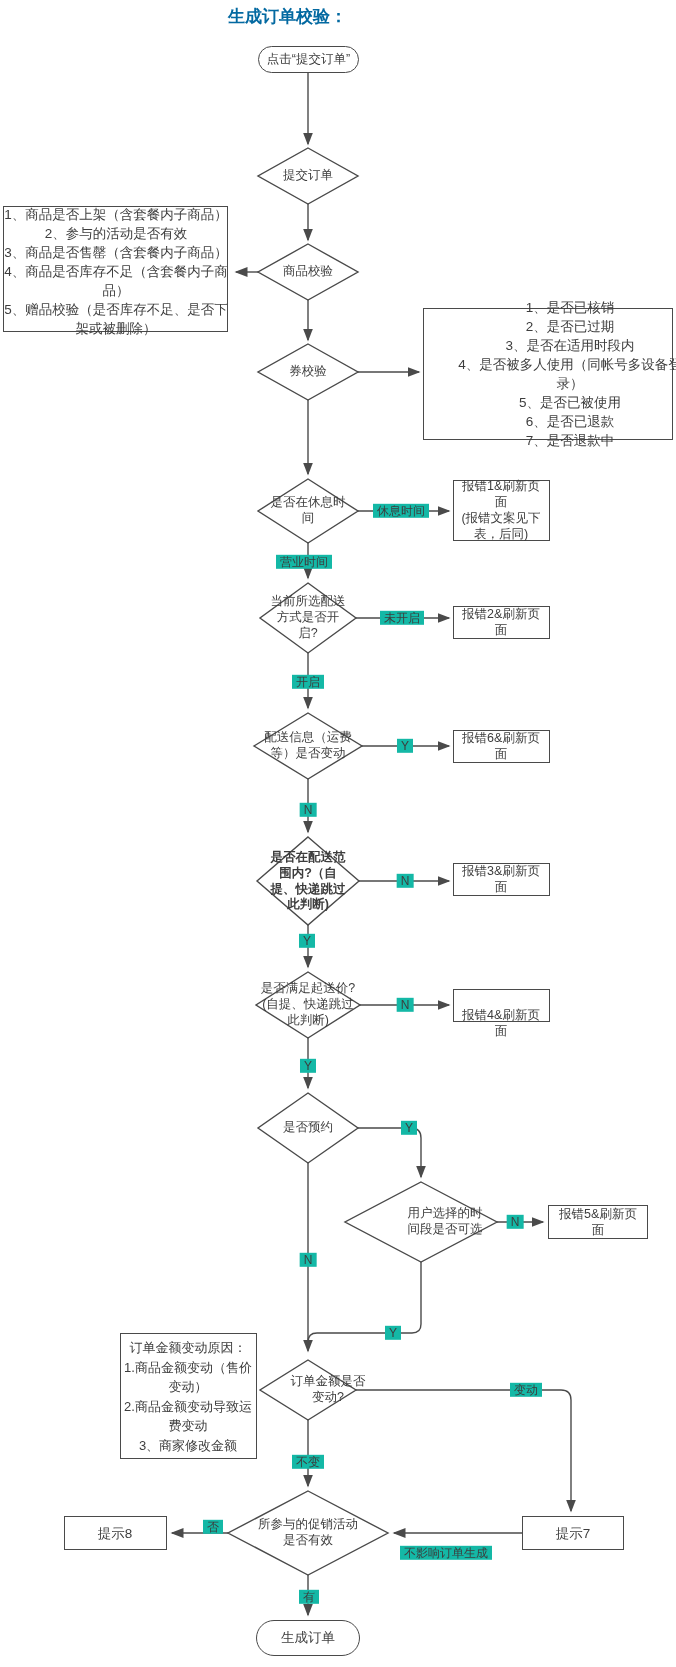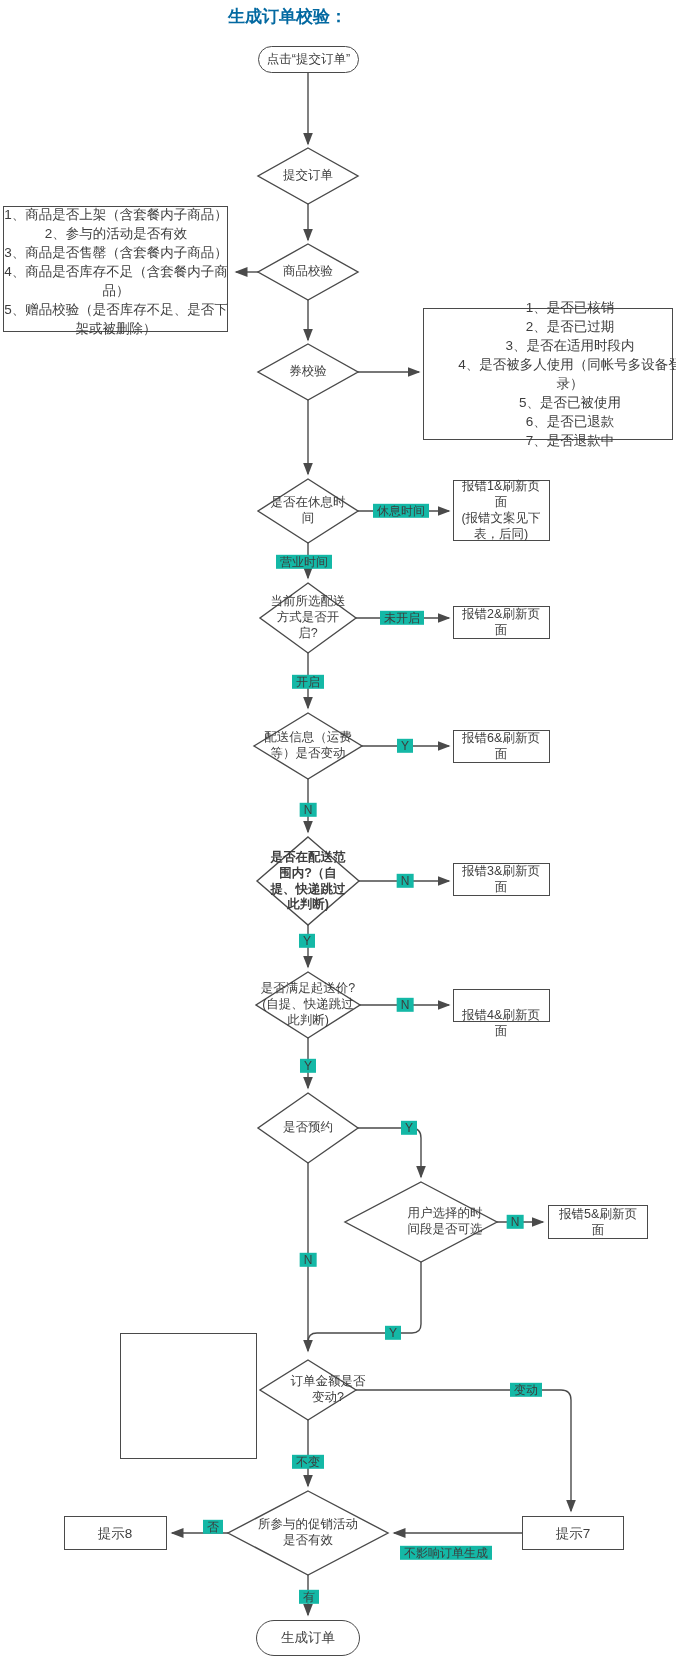--- a/index.html
+++ b/index.html
@@ -126,20 +126,24 @@
 3、商品是否售罄（含套餐内子商品）
 4、商品是否库存不足（含套餐内子商品）
 5、赠品校验（是否库存不足、是否下架或被删除）</div>
   <div class="ctr listtext" style="left:548px; top:374px; width:246px;margin-left:22px;">1、是否已核销
 2、是否已过期
 3、是否在适用时段内
 4、是否被多人使用（同帐号多设备登录）
 5、是否已被使用
 6、是否已退款
 7、是否退款中</div>
+  <div class="ctr" style="left:188px; top:1396px; width:133px; font-size:13px; line-height:19.5px;">订单金额变动原因：
+1.商品金额变动（售价变动）
+2.商品金额变动导致运费变动
+3、商家修改金额</div>
 
   <div class="ctr errtext" style="left:501px; top:510px; width:88px;">报错1&amp;刷新页面
 (报错文案见下表，后同)</div>
   <div class="ctr errtext" style="left:501px; top:622px; width:88px;">报错2&amp;刷新页面</div>
   <div class="ctr errtext" style="left:501px; top:746px; width:88px;">报错6&amp;刷新页面</div>
   <div class="ctr errtext" style="left:501px; top:879px; width:88px;">报错3&amp;刷新页面</div>
   <div class="ctr errtext" style="left:501px; top:1005px; width:88px;margin-top:18px;">报错4&amp;刷新页面</div>
   <div class="ctr errtext" style="left:598px; top:1222px; width:88px;">报错5&amp;刷新页面</div>
   <div class="ctr" style="left:115px; top:1533px; font-size:13.5px;">提示8</div>
   <div class="ctr" style="left:573px; top:1533px; font-size:13.5px;">提示7</div>

